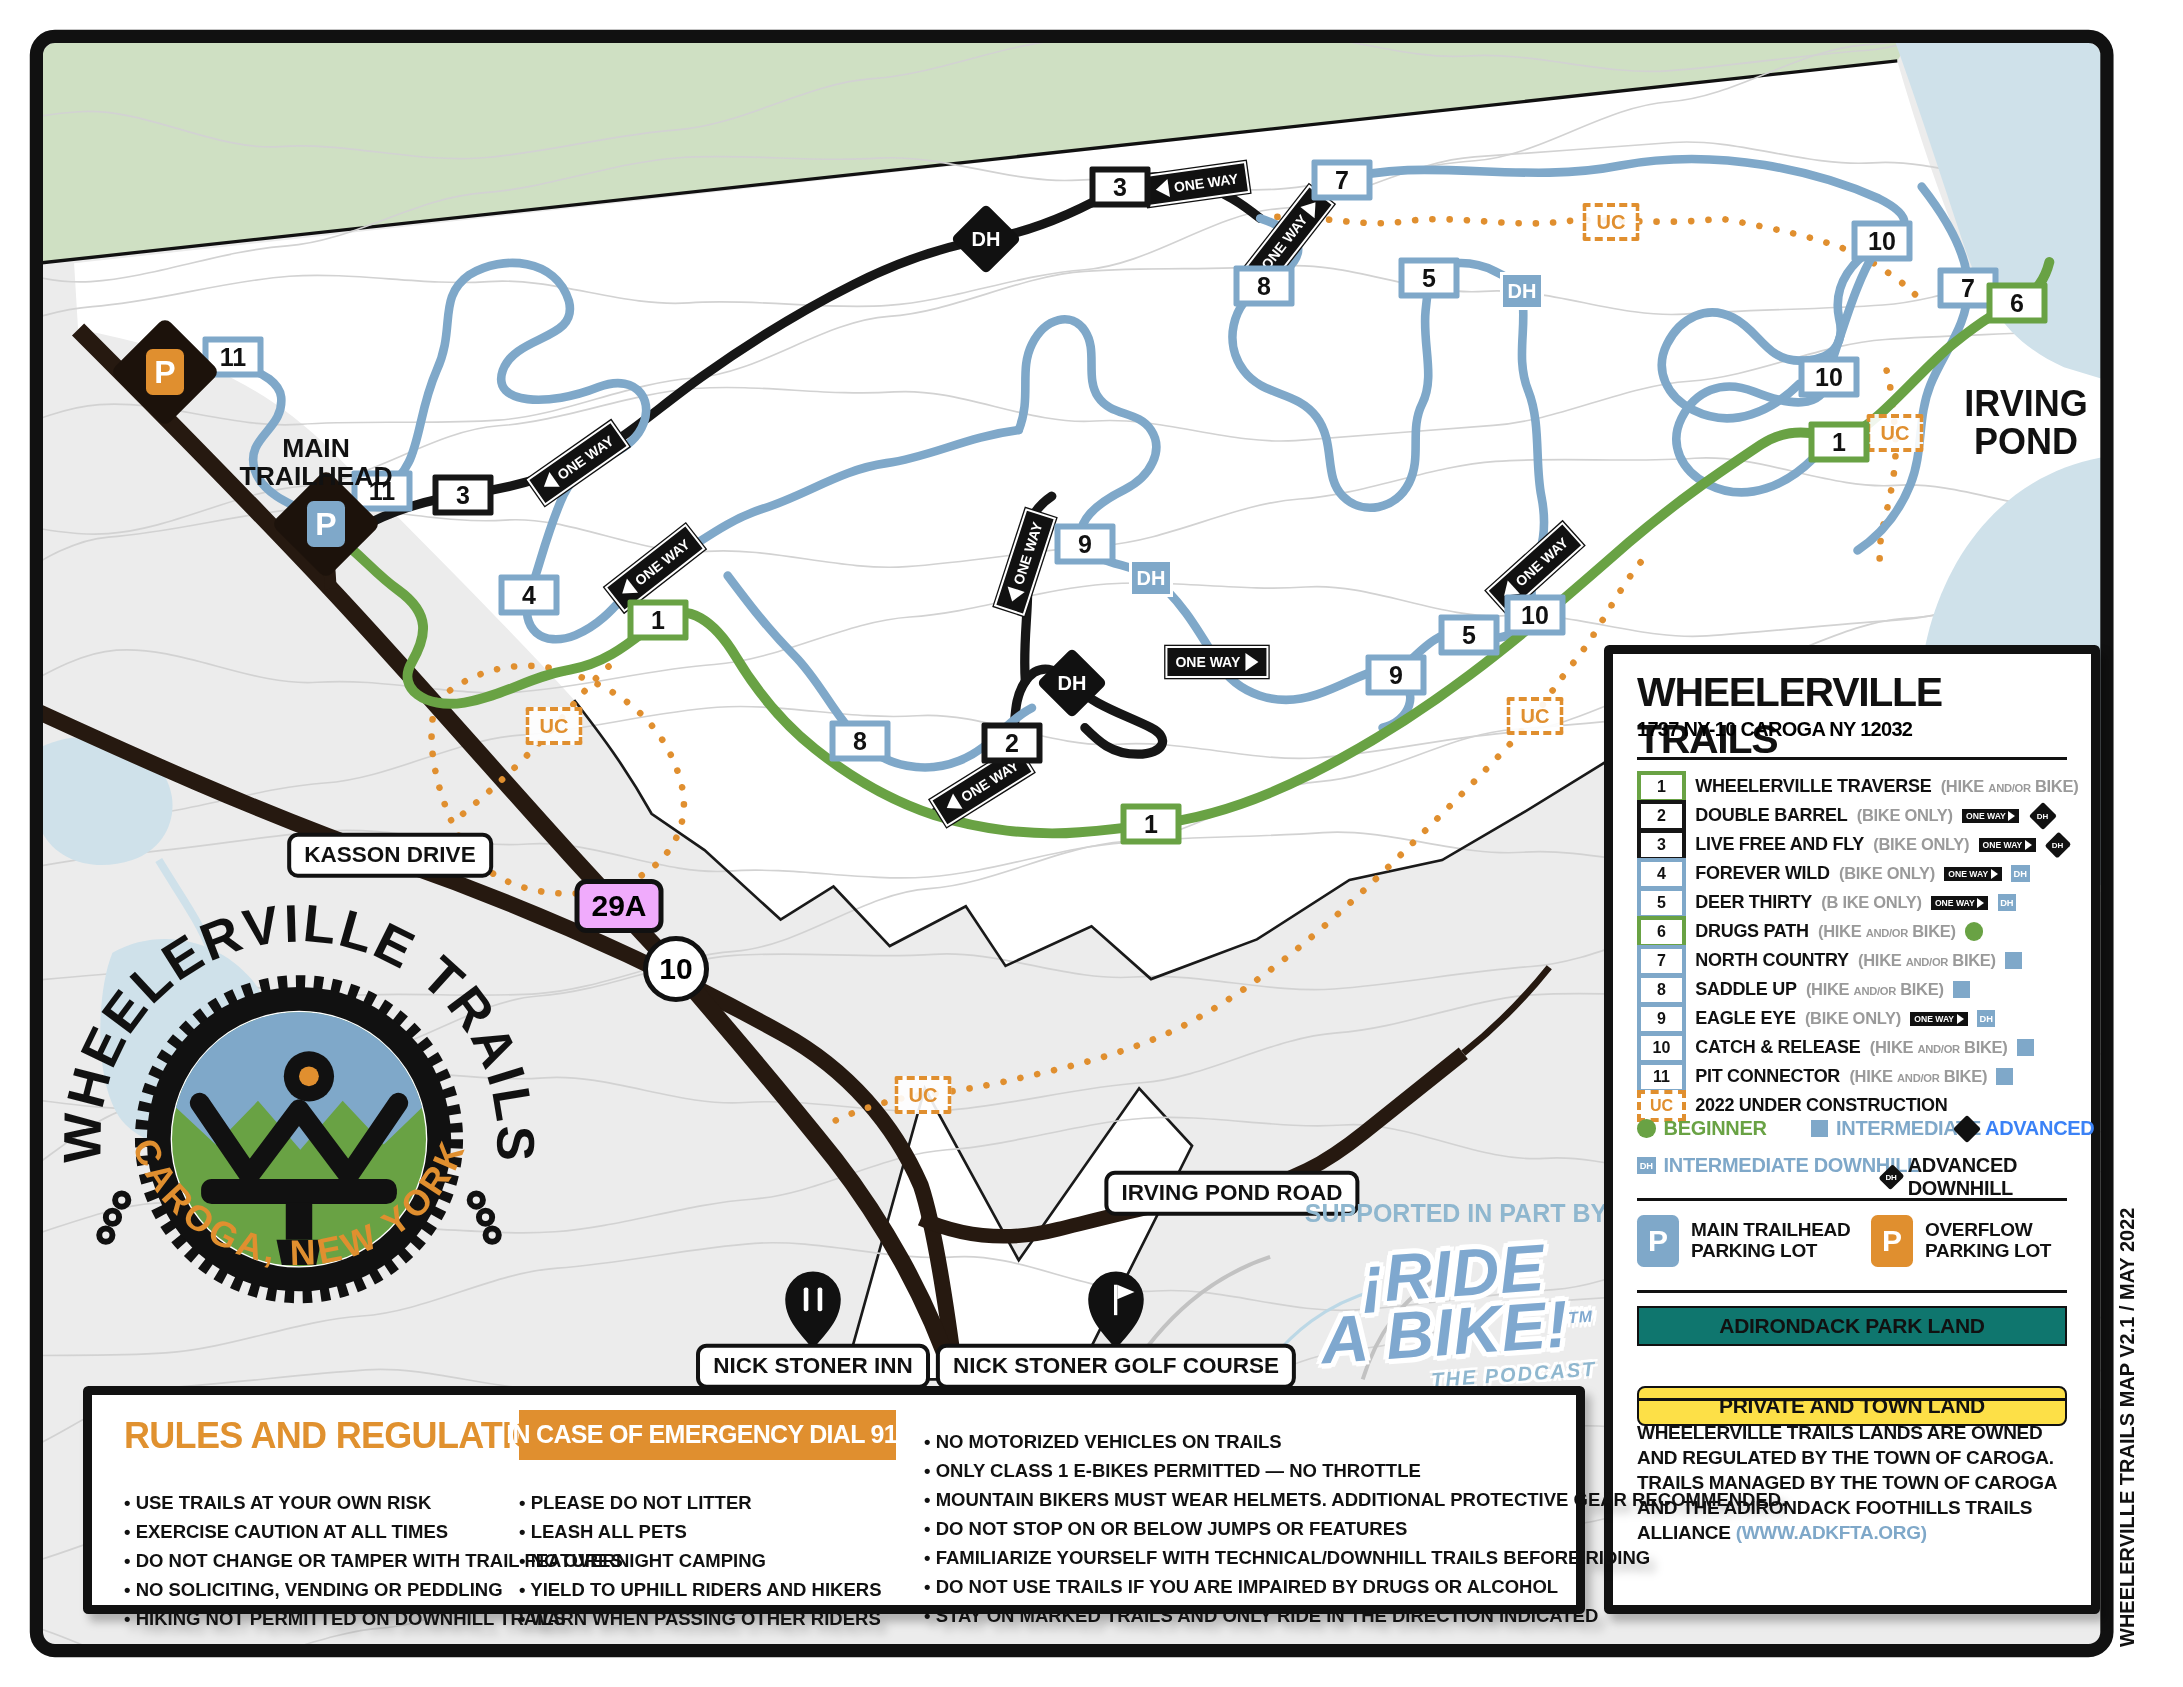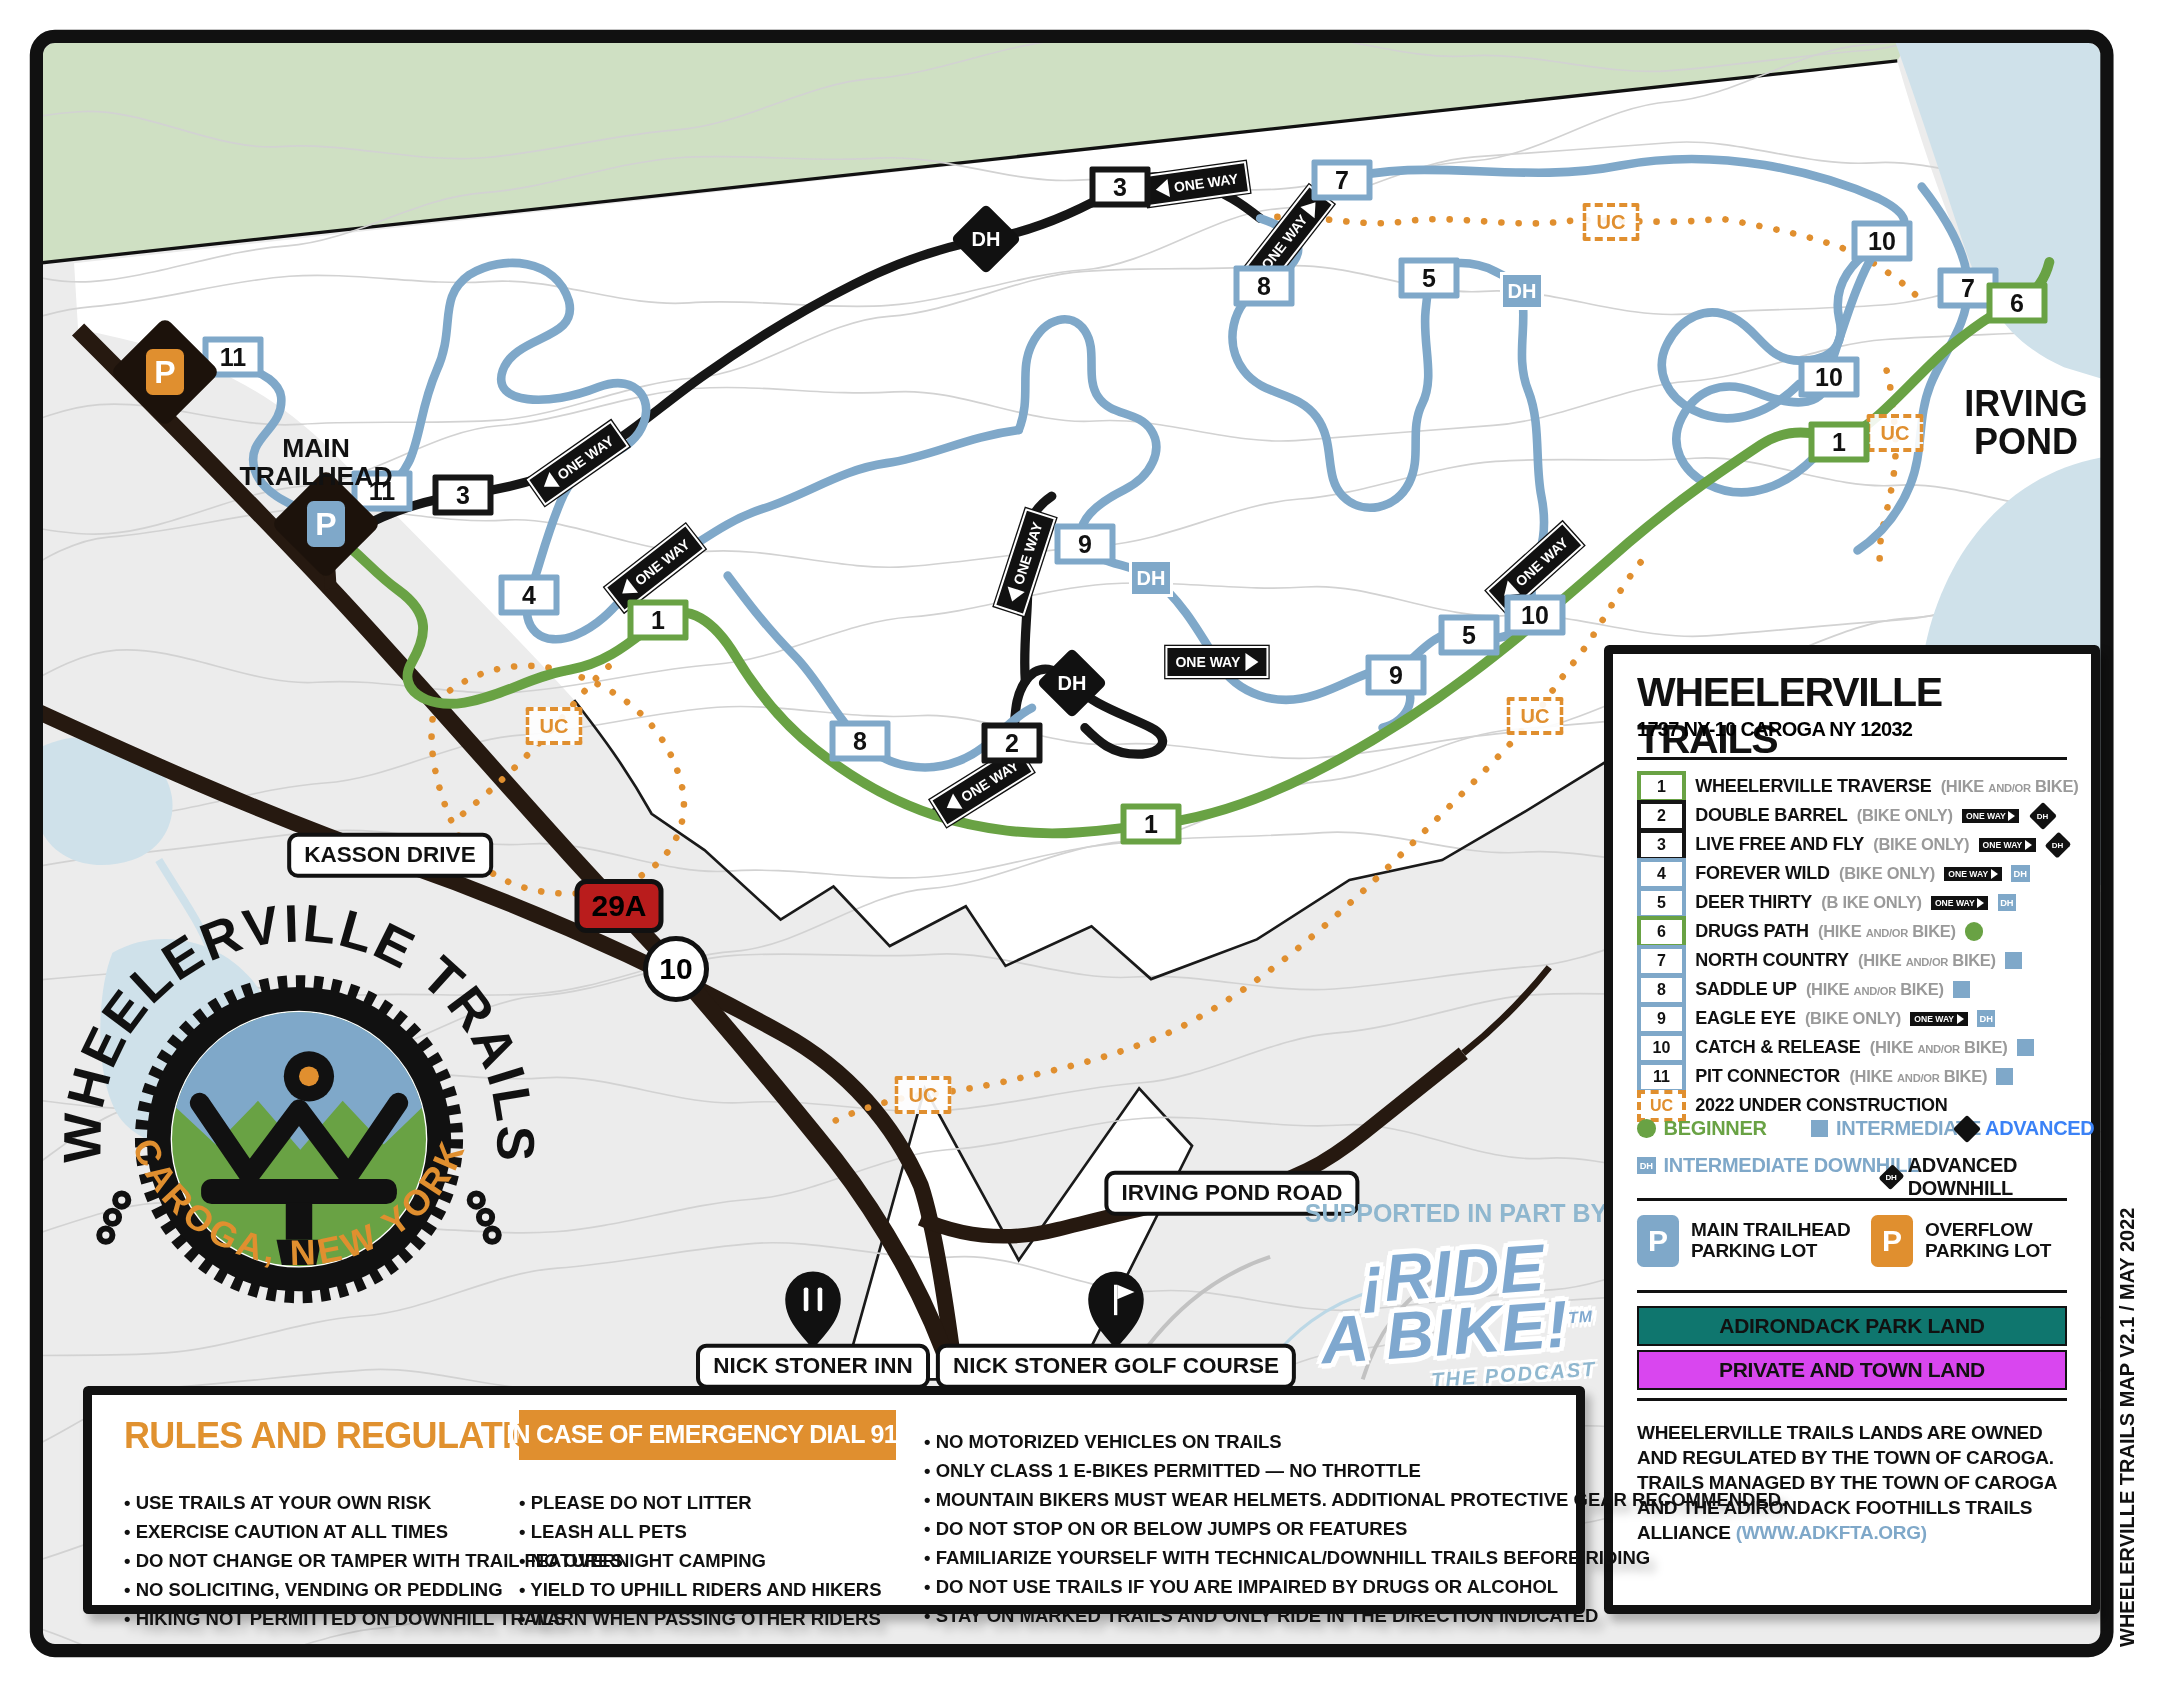--- a/index.html
+++ b/index.html
@@ -26,21 +26,21 @@
   .mb.p{width:78px;height:78px;background:#1C120B;border-radius:8px;}
   .mb.p .tile{transform:rotate(-45deg);width:38px;height:46px;border-radius:6.6px;display:flex;align-items:center;justify-content:center;
               color:#fff;font-weight:900;font-size:32px;}
   .tile.c-blue{background:#7FA8C9;}
   .tile.c-orange{background:#E08F2F;}
 
   
   .pill{position:absolute;transform:translate(-50%,-50%);background:#fff;border:4px solid #111;border-radius:10.6px;
         padding:5.3px 13.2px;font-weight:800;font-size:22.5px;color:#111;white-space:nowrap;}
   .maplabel{position:absolute;transform:translate(-50%,-50%);color:#111;font-weight:900;text-align:center;line-height:1.05;}
-  .shield-rect{position:absolute;transform:translate(-50%,-50%);background:#b91c1c;border:5.3px solid #111;border-radius:12px;
+  .shield-rect{position:absolute;transform:translate(-50%,-50%);background:#f0abfc;border:5.3px solid #111;border-radius:12px;
         width:79px;height:44px;display:flex;align-items:center;justify-content:center;font-weight:900;font-size:30px;}
   .shield-circ{position:absolute;transform:translate(-50%,-50%);background:#fff;border:5.3px solid #111;border-radius:50%;
         width:56px;height:56px;display:flex;align-items:center;justify-content:center;font-weight:900;font-size:30px;}
 
   
   .panel{position:absolute;background:#fff;border:9.3px solid #111;border-radius:5.3px;box-sizing:border-box;
          filter:drop-shadow(6.6px 8px 4px rgba(0,0,0,.25));}
   #rules-panel{left:83px;top:1386px;width:1502px;height:228px;}
   #legend-panel{left:1604px;top:645px;width:496px;height:969px;}
   .ptitle{position:absolute;font-weight:900;letter-spacing:-0.7px;}
@@ -470,21 +470,21 @@
       <div class="pk-tile" style="background:#E08F2F;">P</div>
       <div class="pk-lab">
             <div>OVERFLOW</div>
             <div>PARKING LOT</div>
           </div>
     </div>
 
     <div class="lg-hr" style="top:636px;"></div>
 
     <div class="land-box" style="top:652px;background:#0f766e;">ADIRONDACK PARK LAND</div>
-    <div class="land-box" style="top:696px;background:#d946ef;">PRIVATE AND TOWN LAND</div>
+    <div class="land-box" style="top:732px;background:#fde047;border-radius:8px;">PRIVATE AND TOWN LAND</div>
 
     <div class="lg-hr" style="top:744px;"></div>
 
     <div class="lg-para" style="top:766px;">
       <span>WHEELERVILLE TRAILS LANDS ARE OWNED AND REGULATED BY THE TOWN OF CAROGA. TRAILS MANAGED BY THE TOWN OF CAROGA AND THE ADIRONDACK FOOTHILLS TRAILS ALLIANCE </span><span class="lnk">(WWW.ADKFTA.ORG)</span>
     </div>
   </div>
 
   <div id="rules-panel" class="panel">
     <div id="rules-title" class="ptitle">RULES AND REGULATIONS</div>

